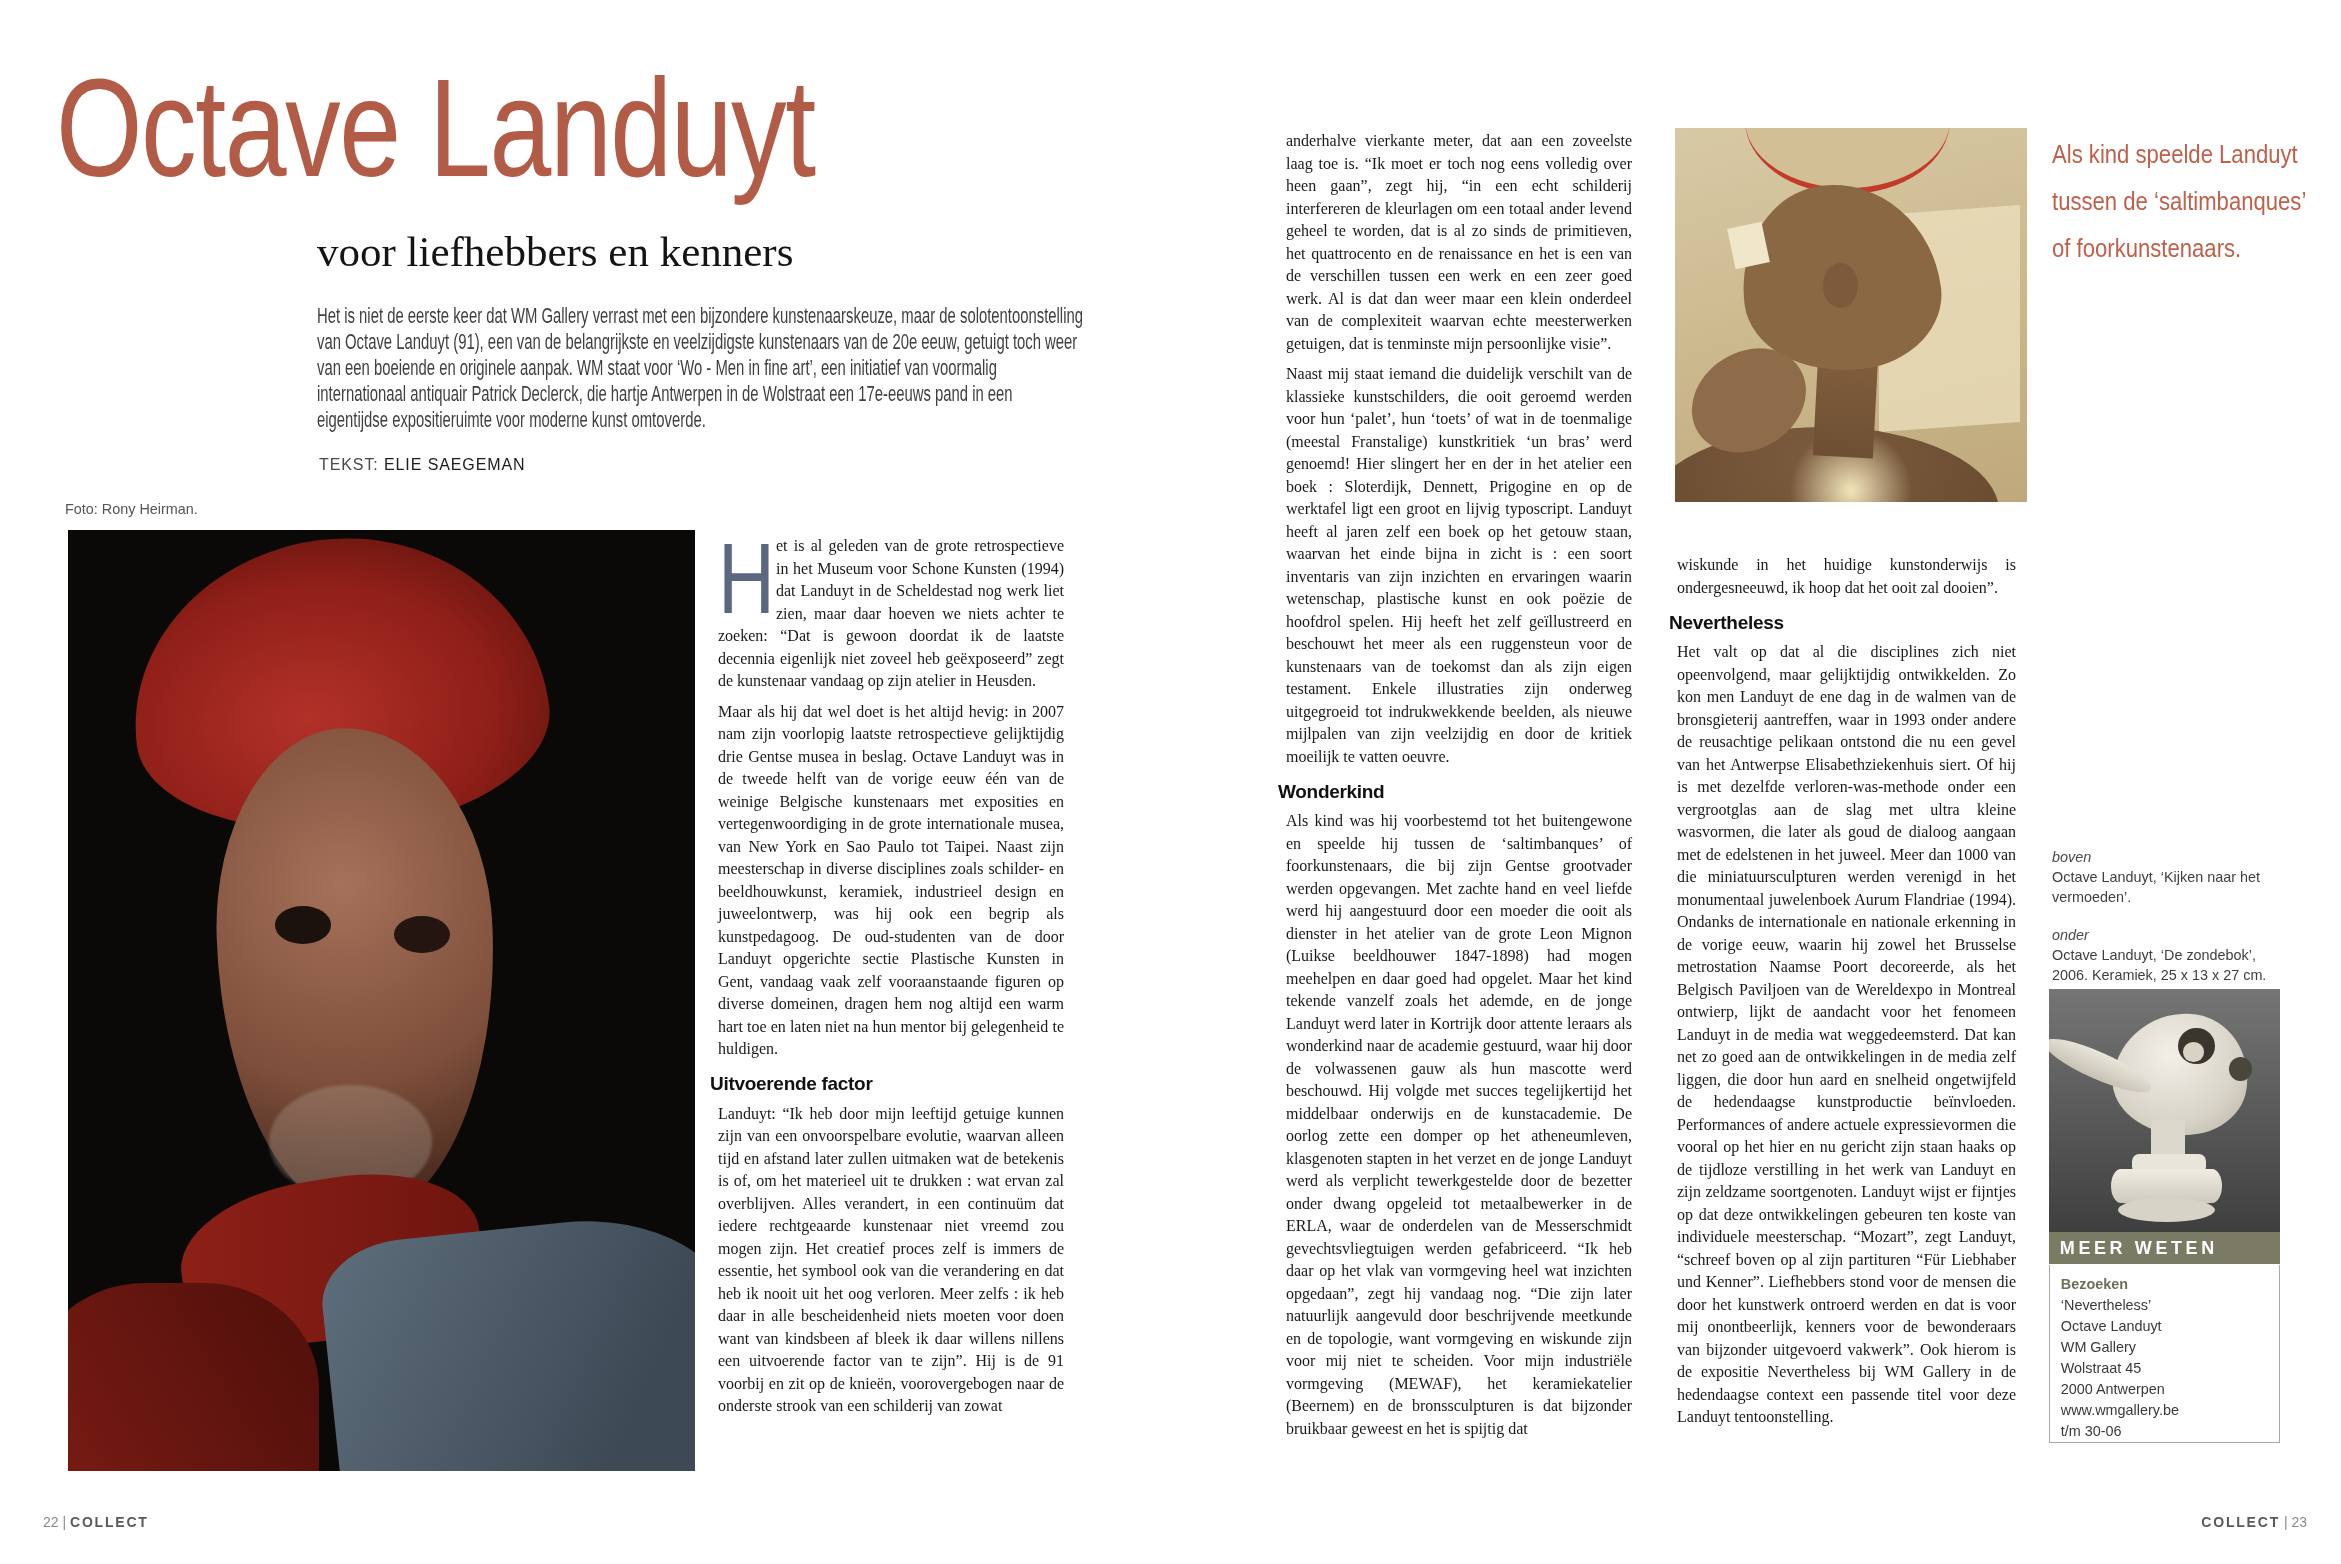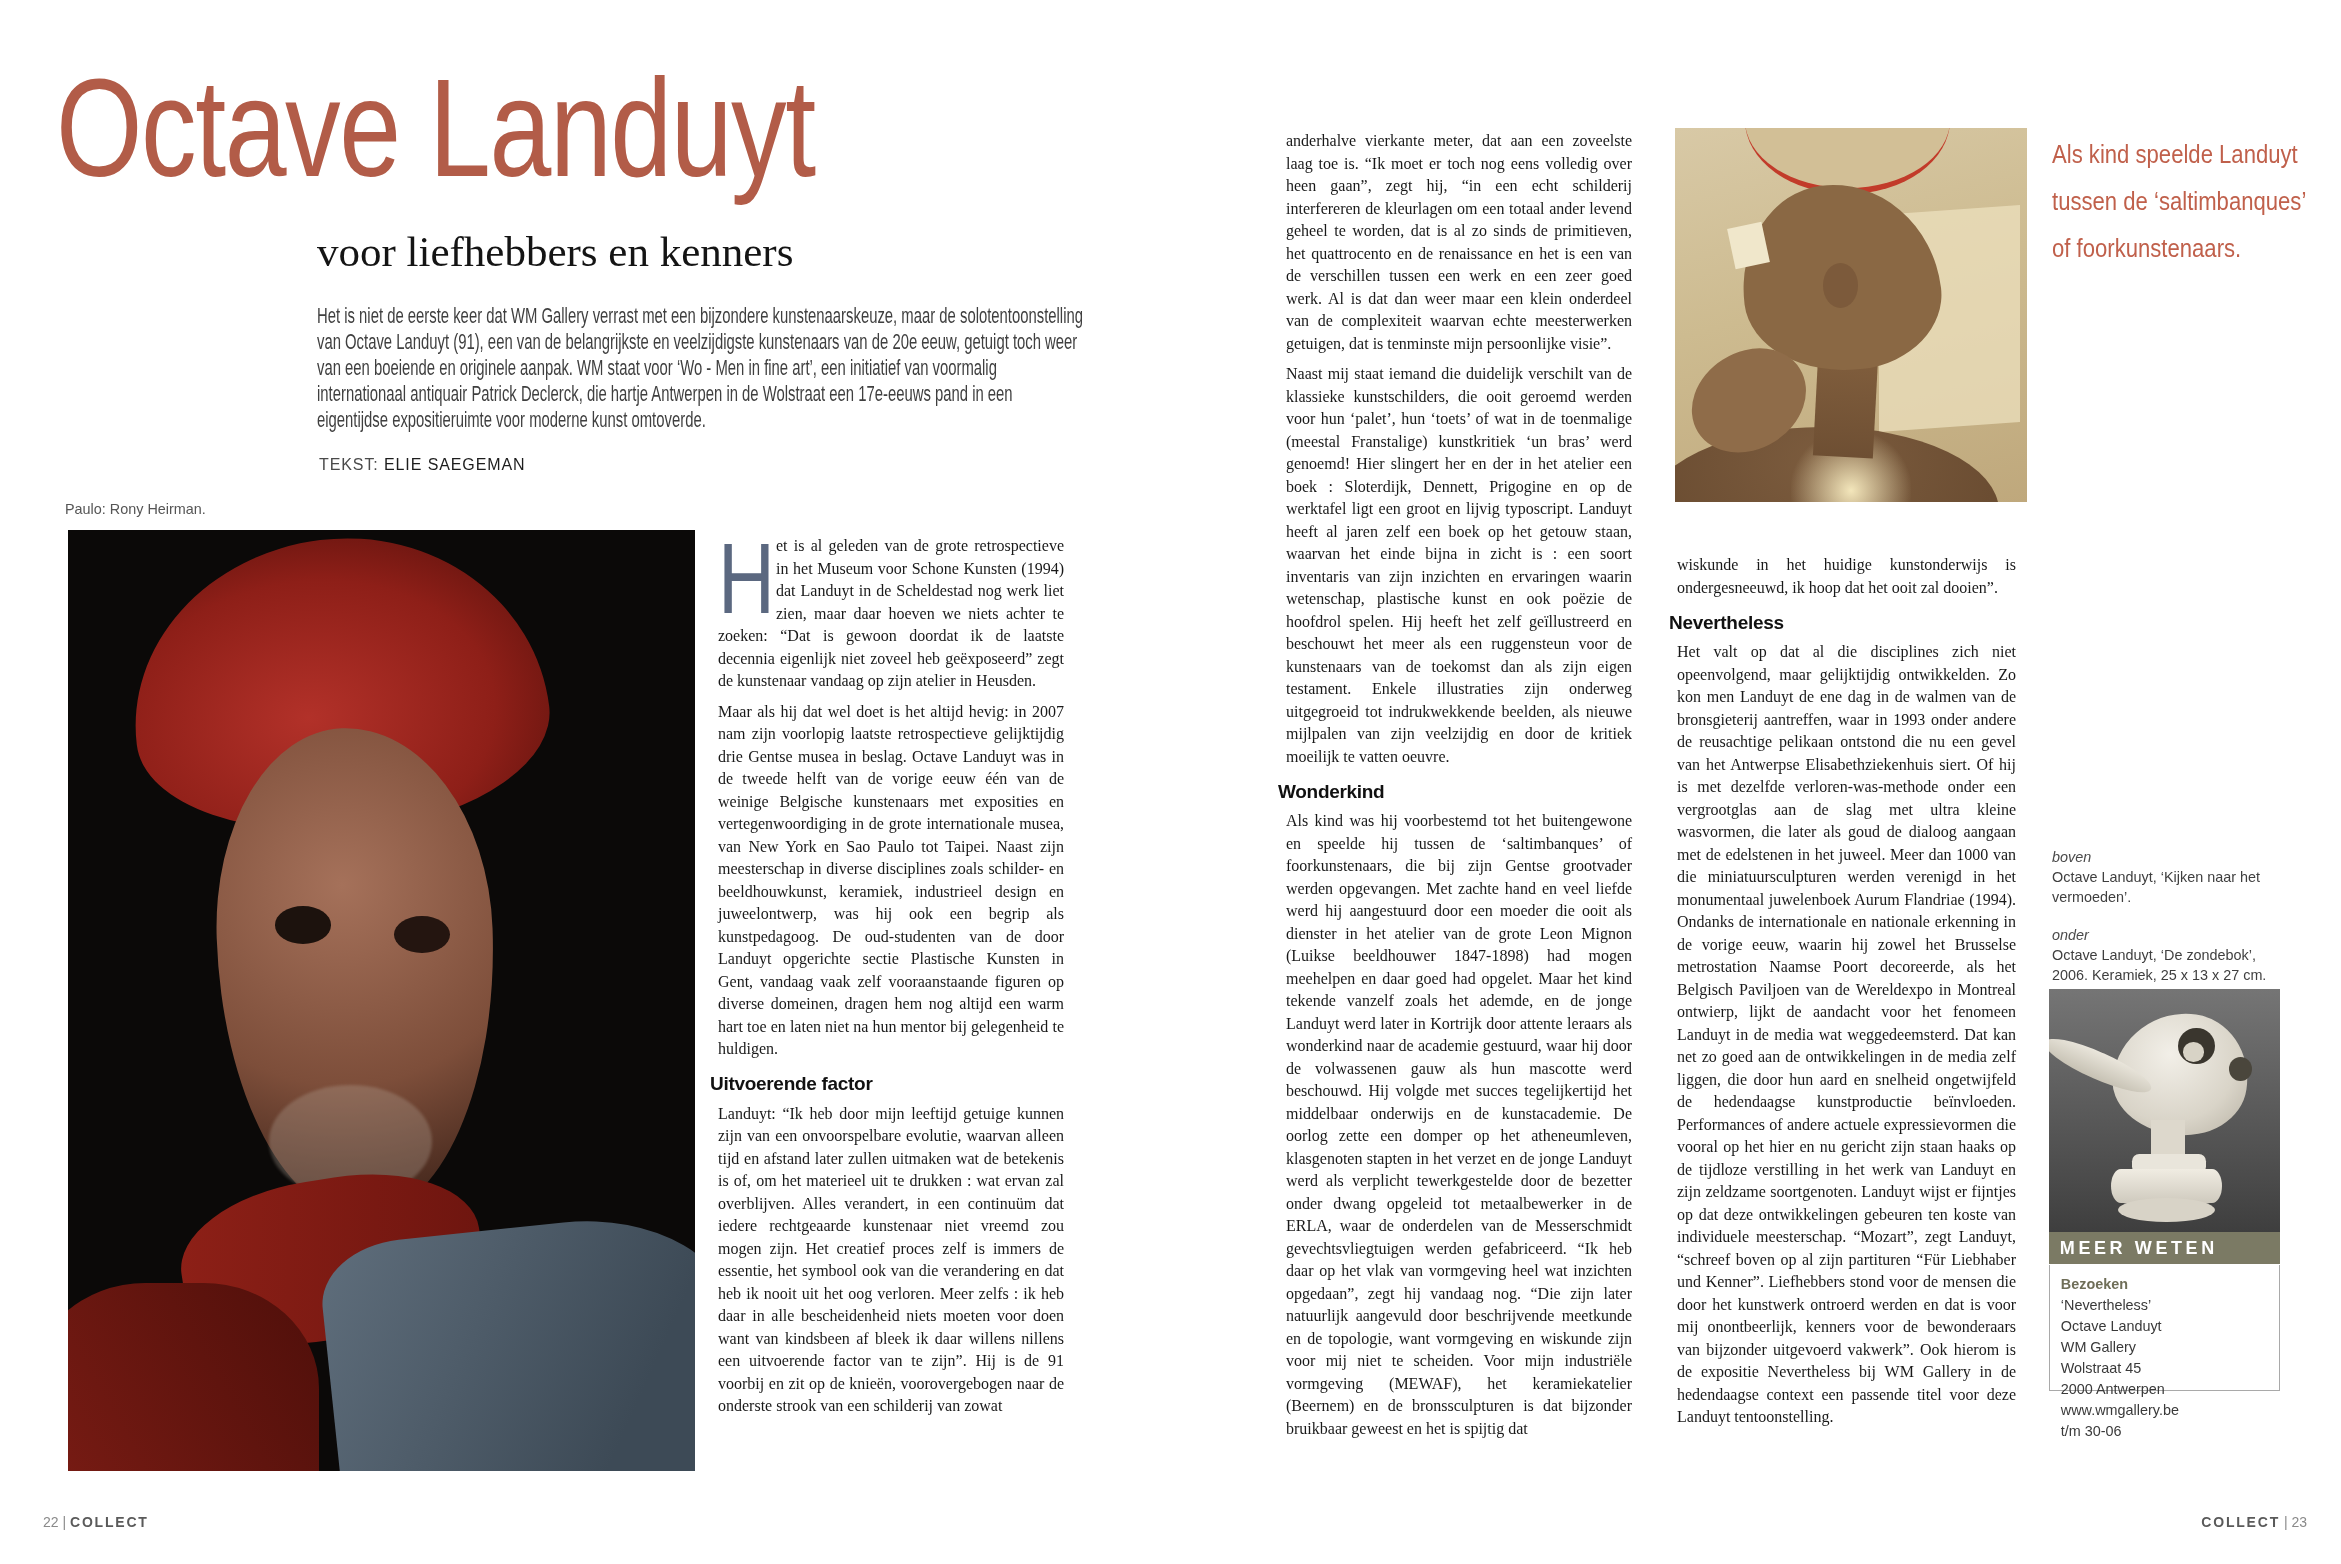--- a/index.html
+++ b/index.html
@@ -103,21 +103,21 @@
   #sculpture .neckS{position:absolute;left:44%;top:54%;width:15%;height:18%;background:#ddd8cc;}
   #sculpture .base1{position:absolute;left:36%;top:68%;width:32%;height:8%;background:#e9e5db;border-radius:7.2px;}
   #sculpture .base2{position:absolute;left:27%;top:74%;width:48%;height:14%;
      background:linear-gradient(#f0ece2,#cfcabe);border-radius:12.6px/21.6px;}
   #sculpture .base3{position:absolute;left:30%;top:86%;width:42%;height:10%;background:#d8d3c7;border-radius:50%;}
 
   
   #meerweten-header{position:absolute;left:2049px;top:1232px;width:231px;height:32px;
      background:#7b7a64;color:#fff;font-family:"Liberation Sans",sans-serif;font-weight:bold;
      font-size:18px;letter-spacing:3.6px;line-height:32px;padding-left:10.8px;box-sizing:border-box;}
-  #meerweten-box{position:absolute;left:2049px;top:1265px;width:231px;height:126px;
+  #meerweten-box{position:absolute;left:2049px;top:1265px;width:231px;height:178px;
      border:0.9px solid #a9a9a9;border-top:none;box-sizing:border-box;background:#fff;
      padding:9px 0 0 10.8px;font-family:"Liberation Sans",sans-serif;font-size:14.4px;
      line-height:21px;color:#3a3a3a;}
   #meerweten-box .visit{font-weight:bold;color:#6f6e58;}
   #meerweten-box div{white-space:nowrap;}
 
   
   .footer{position:absolute;top:1514px;font-family:"Liberation Sans",sans-serif;font-size:14px;color:#8a8a8a;}
   .footer b{color:#5a5a5a;font-weight:bold;letter-spacing:1.8px;}
   #footer-left{left:43px;}
@@ -128,21 +128,21 @@
 
 <div id="spread">
 
   <div id="title">Octave Landuyt</div>
   <div id="subtitle">voor liefhebbers en kenners</div>
   <div id="intro">Het is niet de eerste keer dat WM Gallery verrast met een bijzondere kunstenaarskeuze, maar de solotentoonstelling van Octave Landuyt (91), een van de belangrijkste en veelzijdigste kunstenaars van de 20e eeuw, getuigt toch weer van een boeiende en originele aanpak.  WM staat voor ‘Wo - Men in fine art’, een initiatief van voormalig internationaal antiquair Patrick Declerck, die hartje Antwerpen in de Wolstraat een 17e-eeuws pand in een eigentijdse expositieruimte voor moderne kunst omtoverde.</div>
   <div id="byline">
     <span>TEKST:</span>
     <b>ELIE SAEGEMAN</b>
   </div>
-  <div id="photo-credit">Paulo: Rony Heirman.</div>
+  <div id="photo-credit">Foto: Rony Heirman.</div>
 
   <div id="portrait">
     <div class="beret"></div>
     <div class="face"></div>
     <div class="eye-l"></div>
     <div class="eye-r"></div>
     <div class="stubble"></div>
     <div class="scarf"></div>
     <div class="jacket"></div>
     <div class="shoulder-red"></div>

